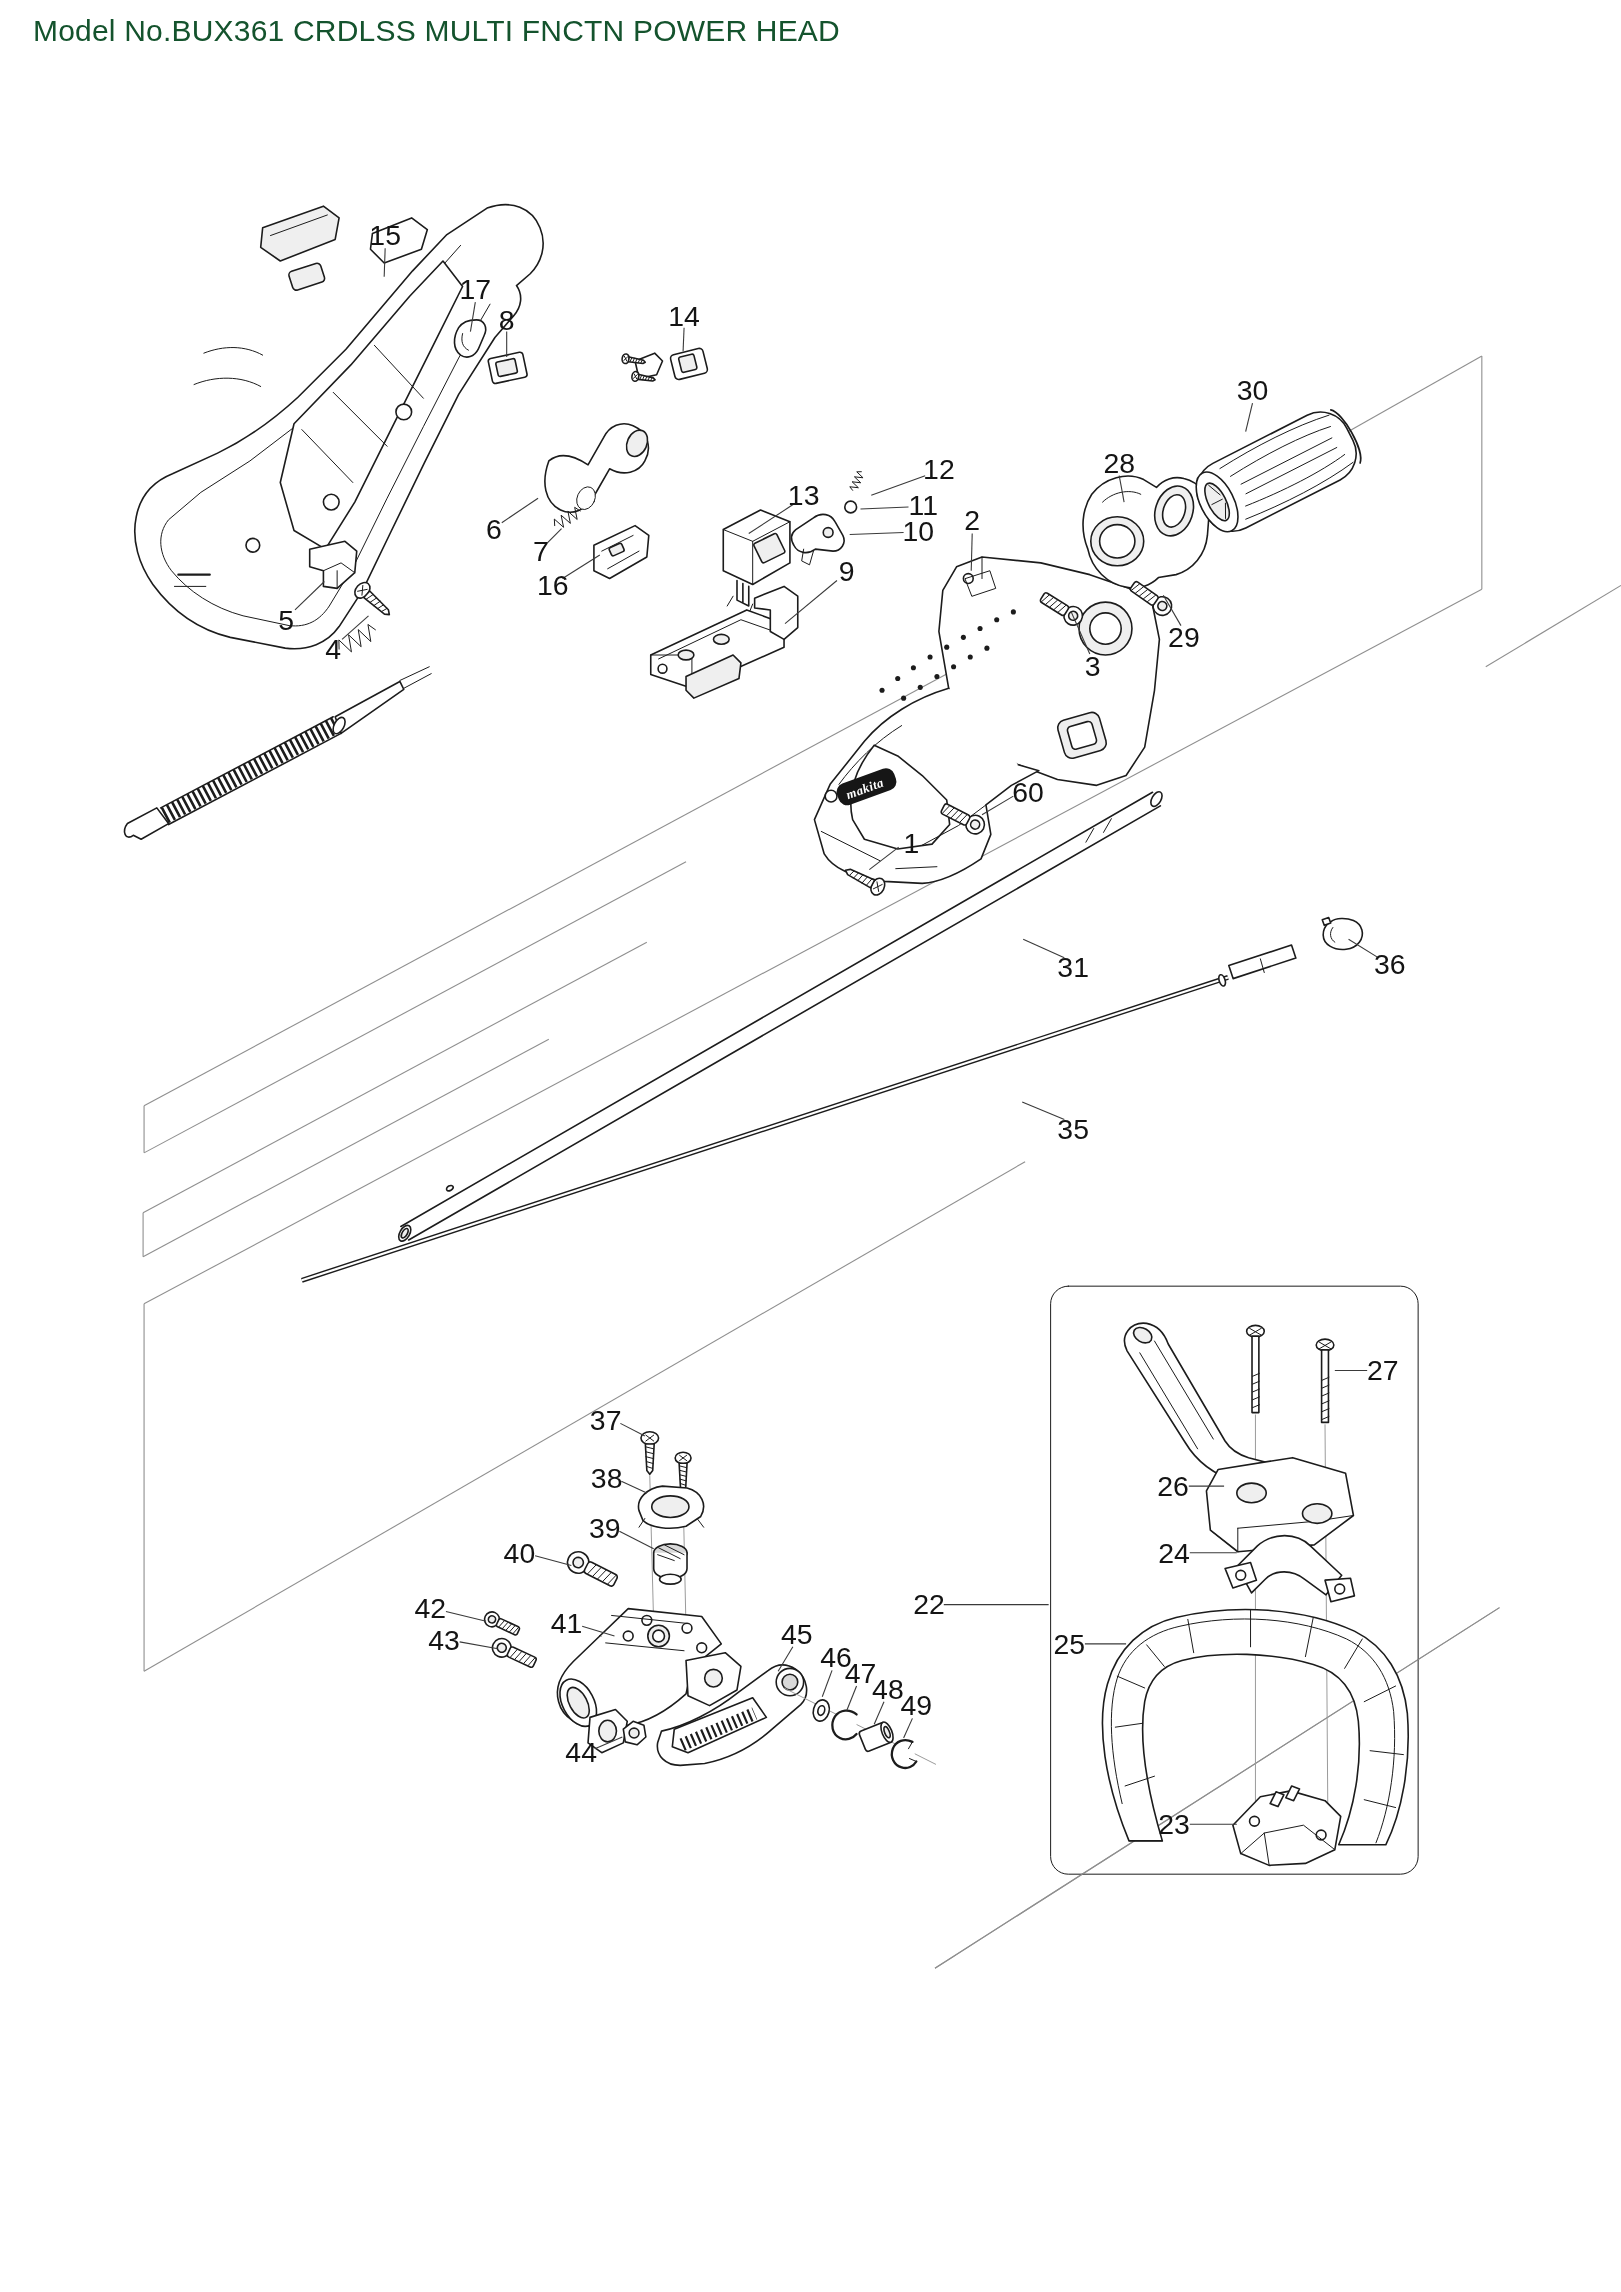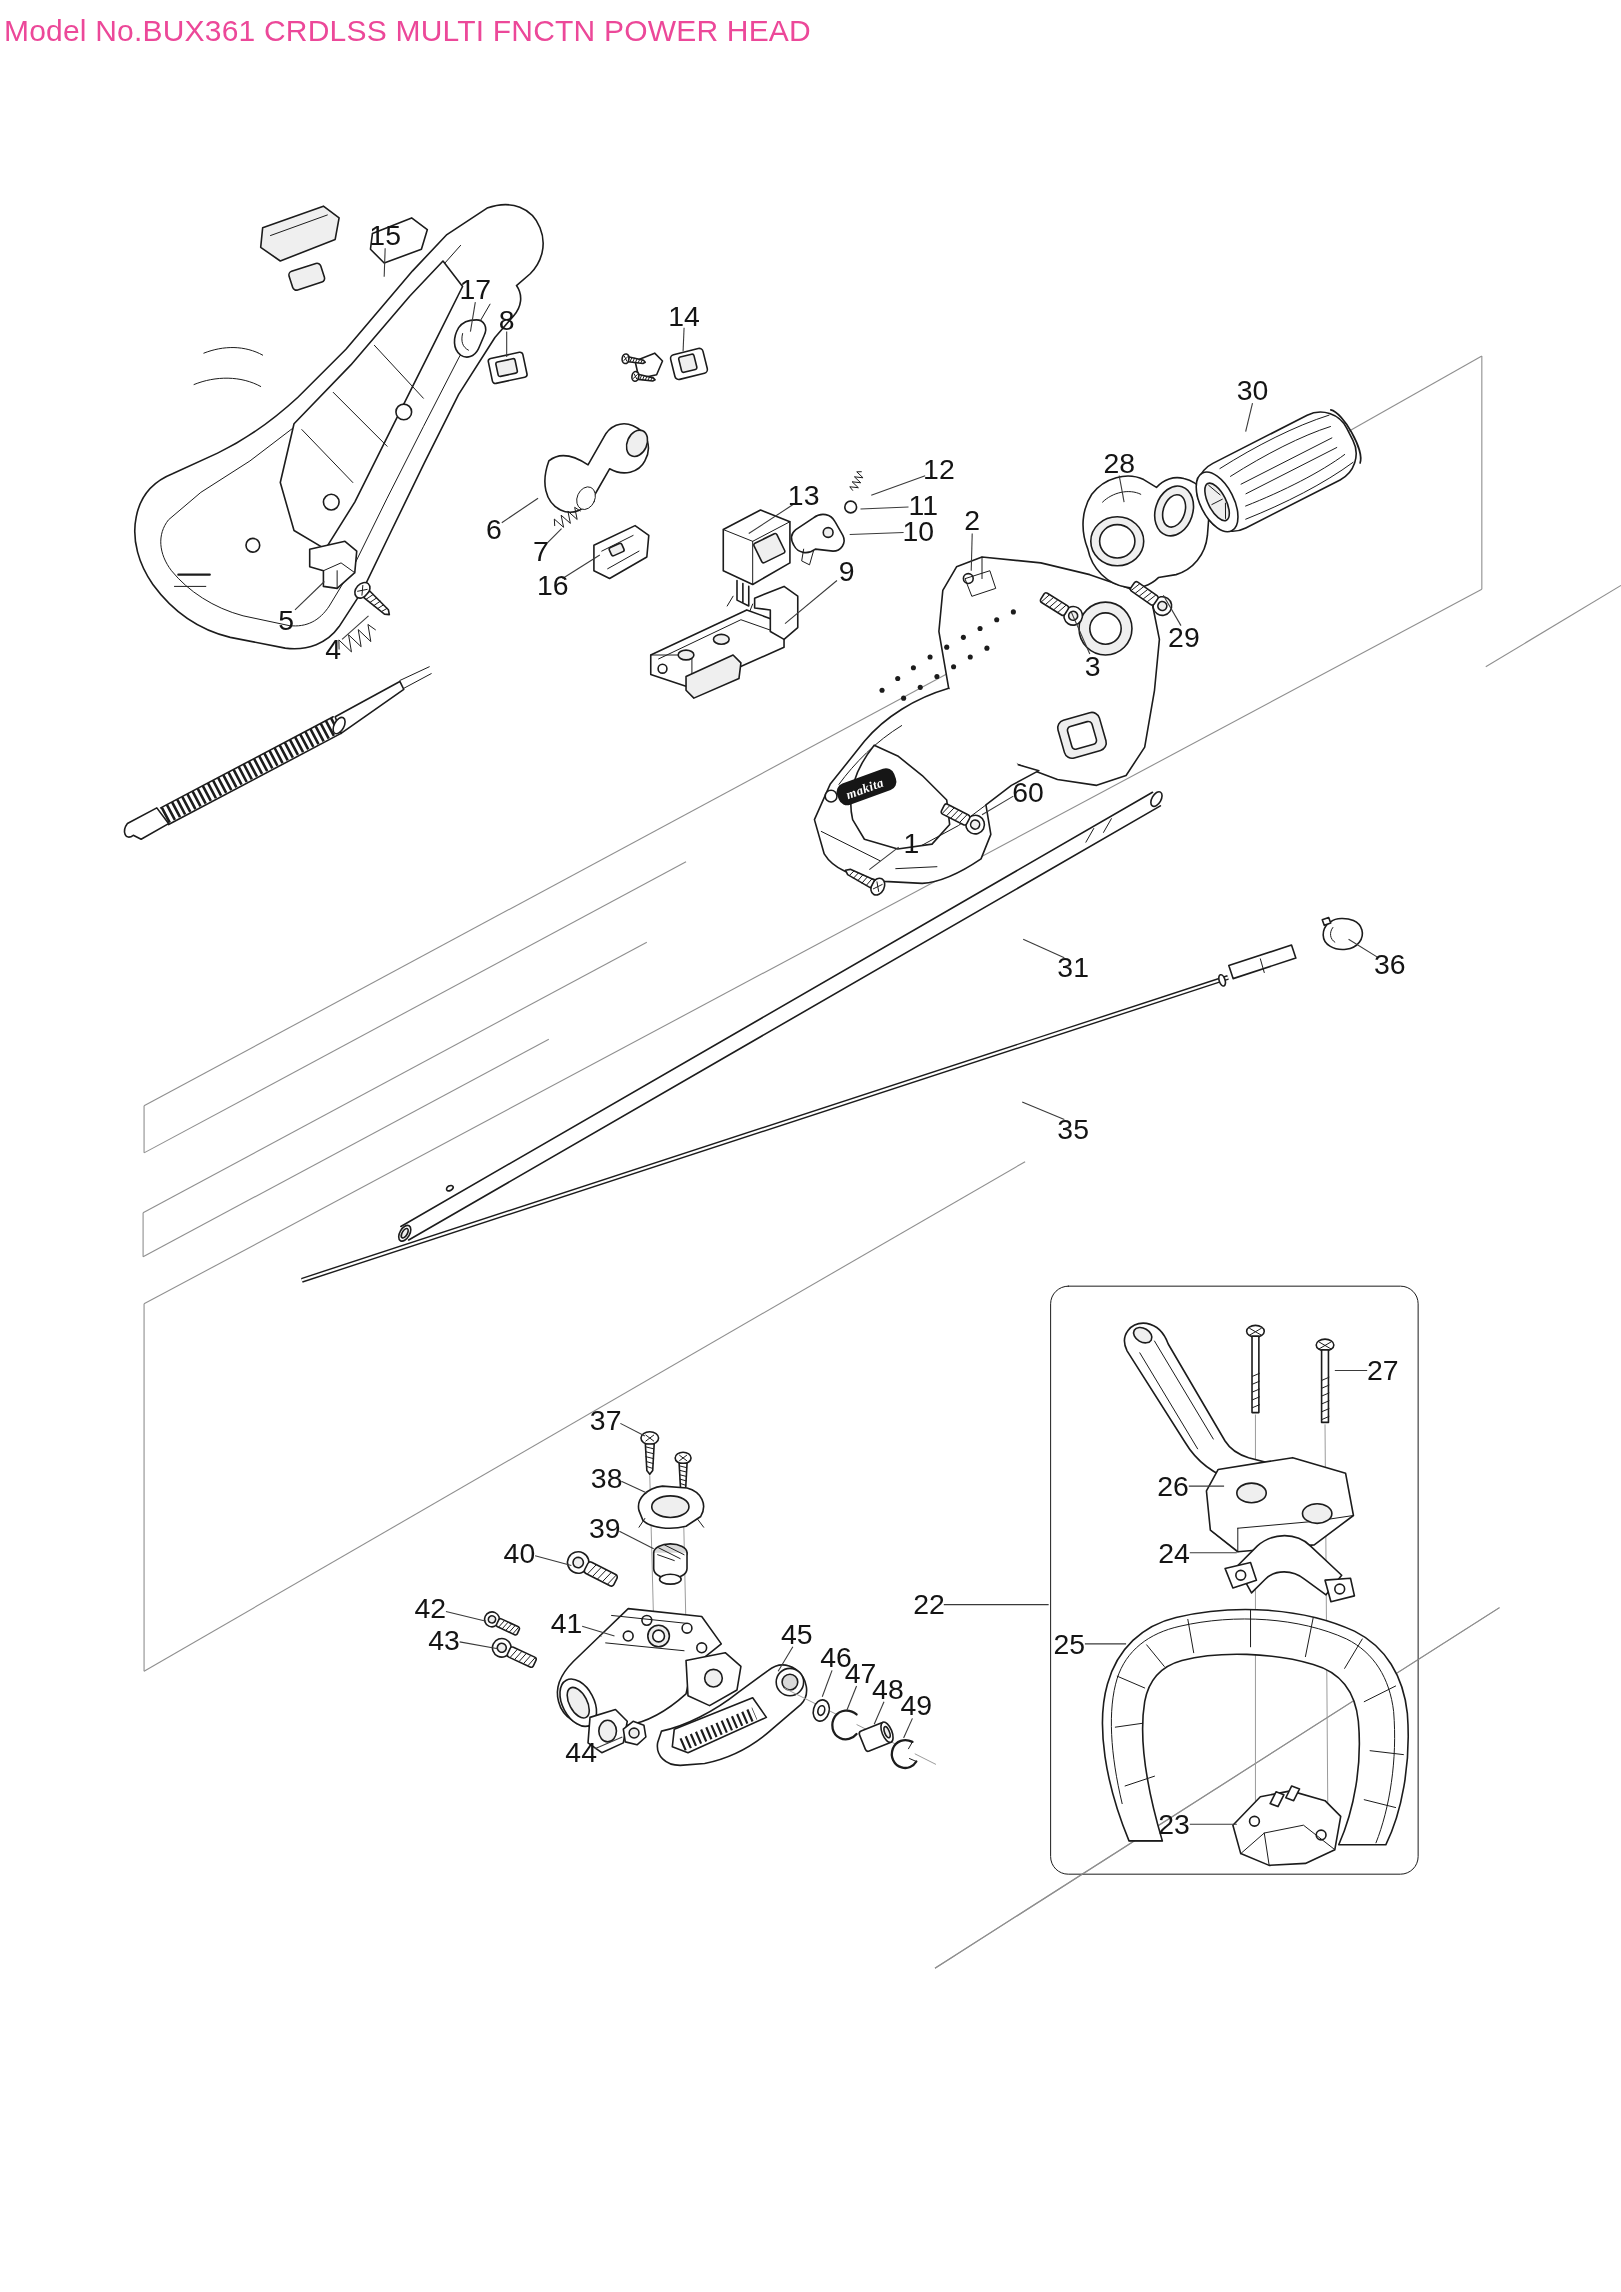--- a/index.html
+++ b/index.html
@@ -1,18 +1,18 @@
 <!DOCTYPE html>
 <html><head>
 <meta charset="utf-8">
 <style>
   html,body{margin:0;padding:0;background:#ffffff;}
   #page{position:relative;width:1621px;height:2293px;background:#fff;overflow:hidden;
         font-family:"Liberation Sans",sans-serif;}
-  #title{position:absolute;left:4px;top:13.7px;font-size:30px;color:#ec4899;letter-spacing:0.2px;}
+  #title{position:absolute;left:33px;top:13.7px;font-size:30px;color:#14532d;letter-spacing:0.2px;}
   svg{position:absolute;left:0;top:0;}
   svg *{vector-effect:non-scaling-stroke;}
   .ln{stroke:#1c1c1c;fill:none;stroke-width:1.6;stroke-linejoin:round;stroke-linecap:round;}
   .fw{fill:#ffffff;}
   .fg{fill:#efefef;}
   .fd{fill:#d9d9d9;}
   .blk{fill:#161616;stroke:none;}
   .thin{stroke-width:1;}
   .th2{stroke-width:2.3;}
   .zone{stroke:#8f8f8f;stroke-width:1.1;fill:none;}

